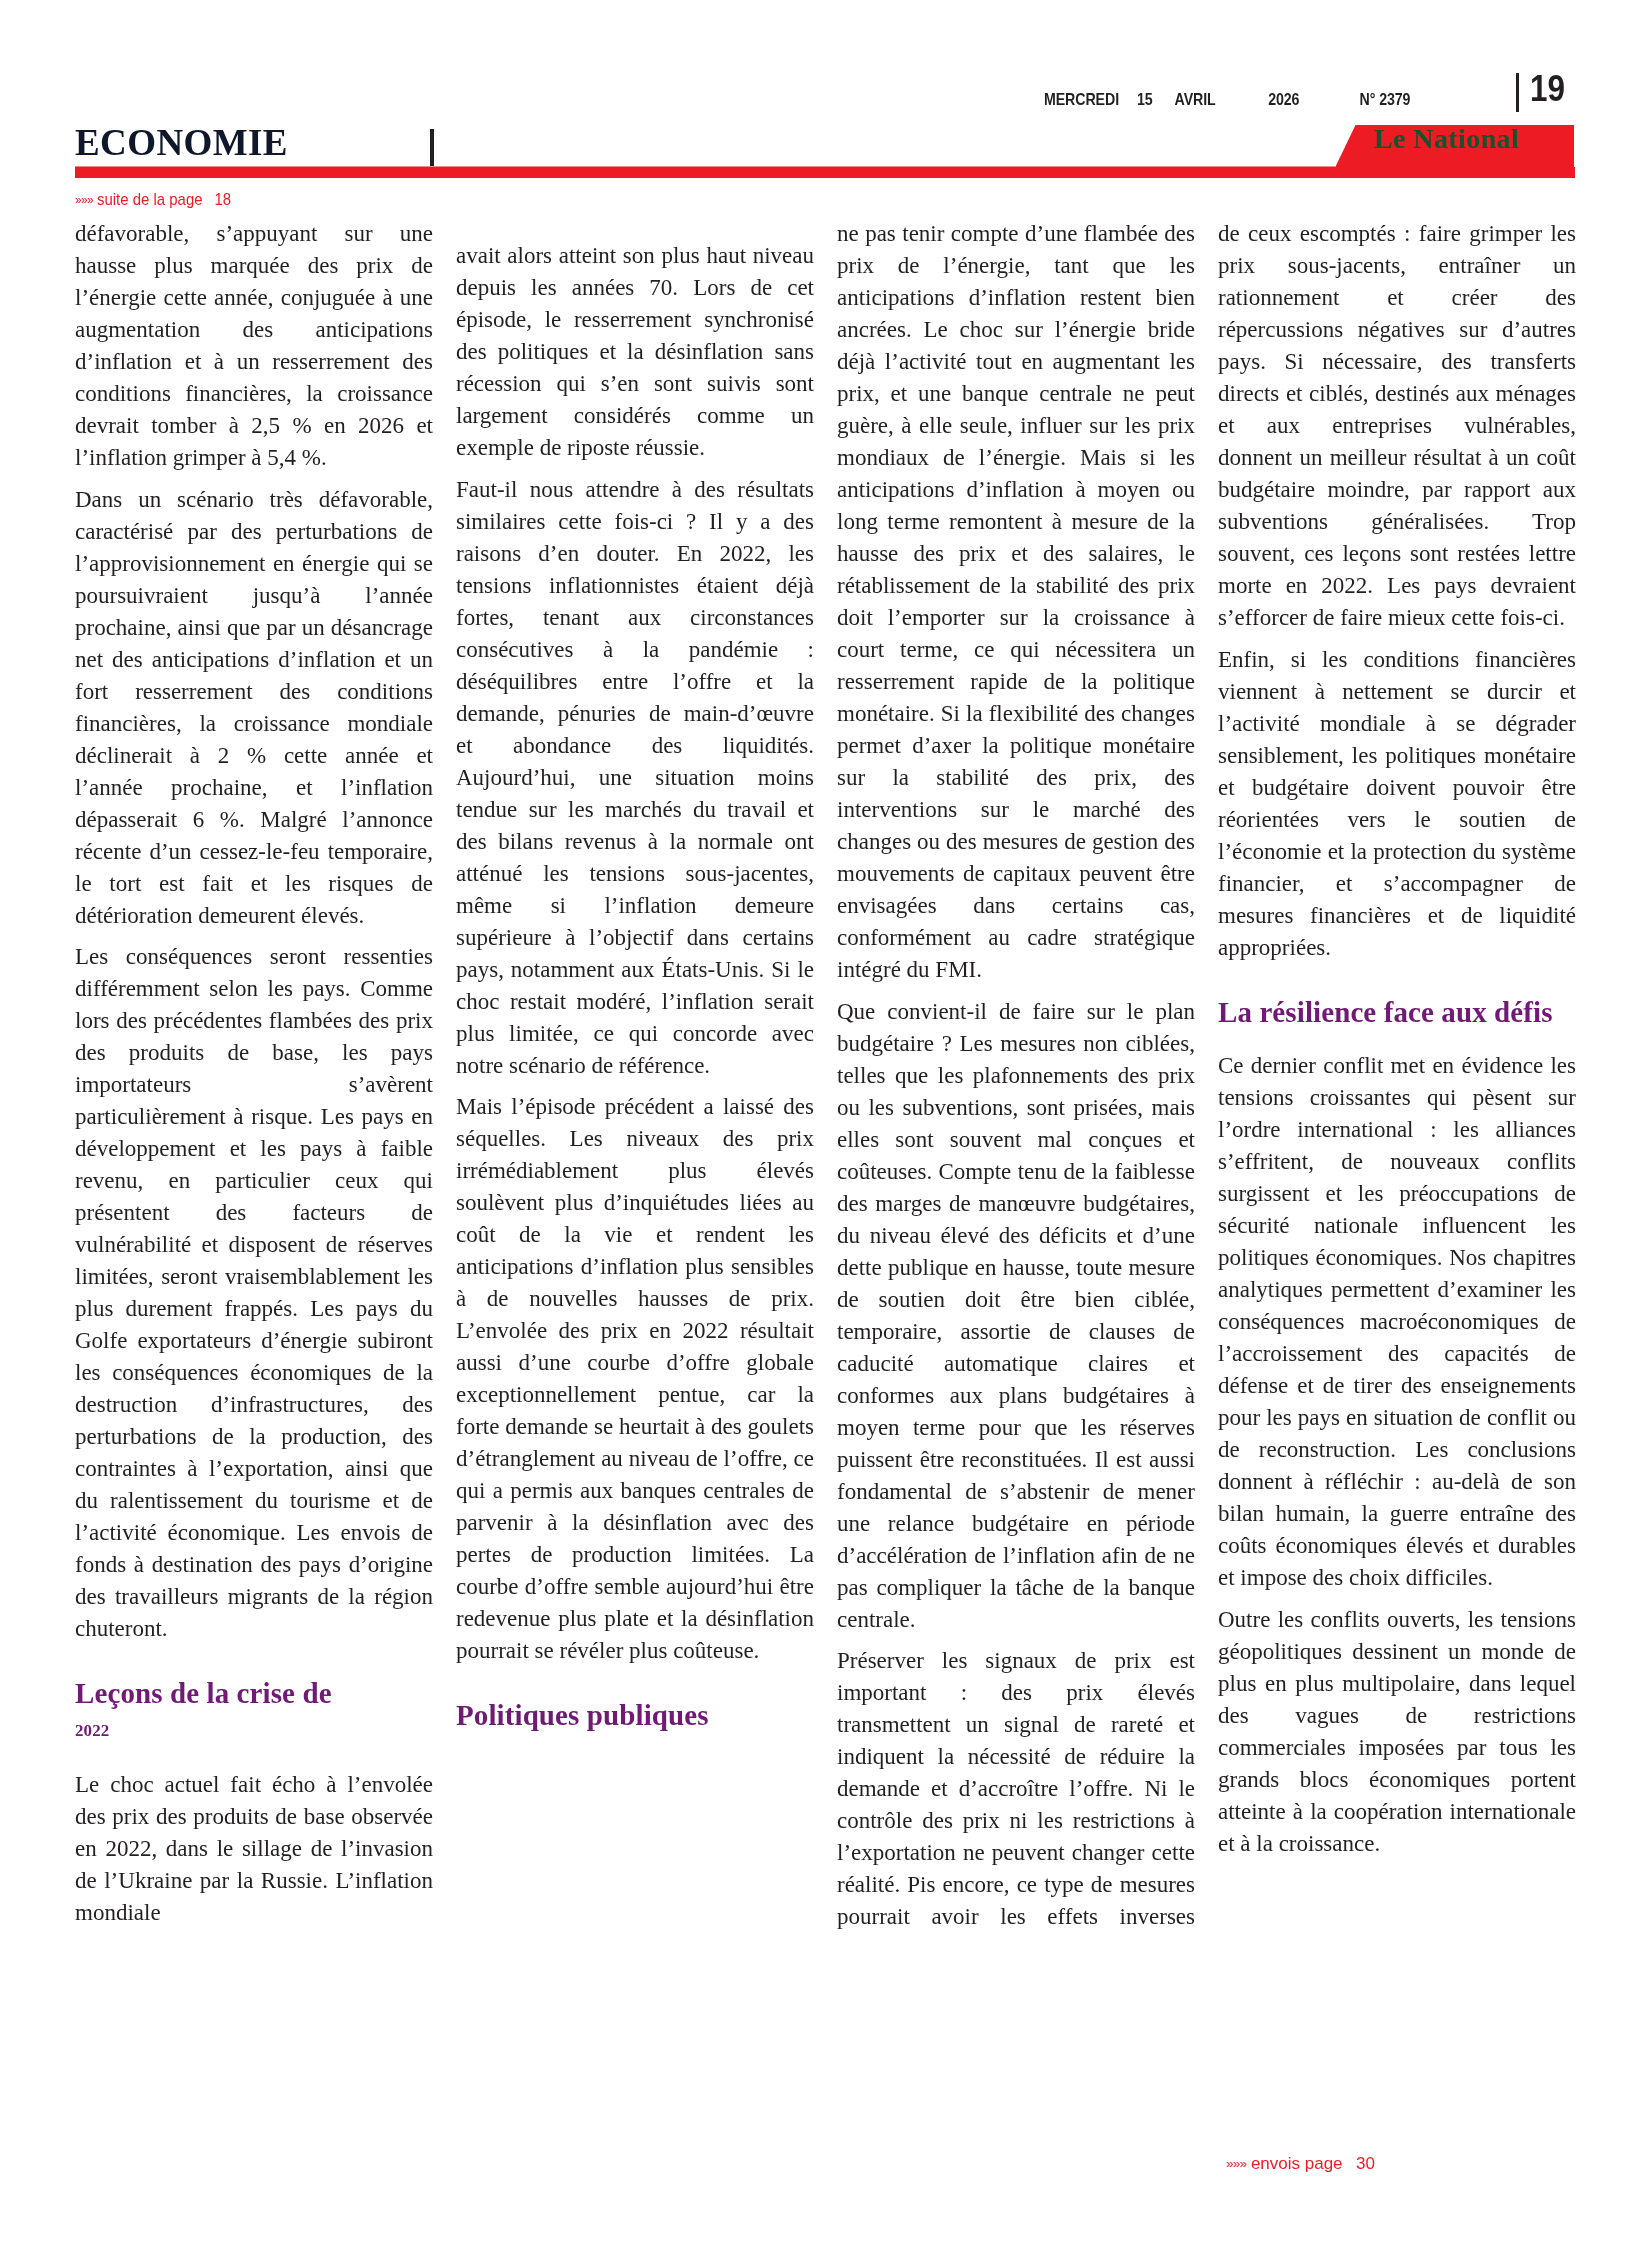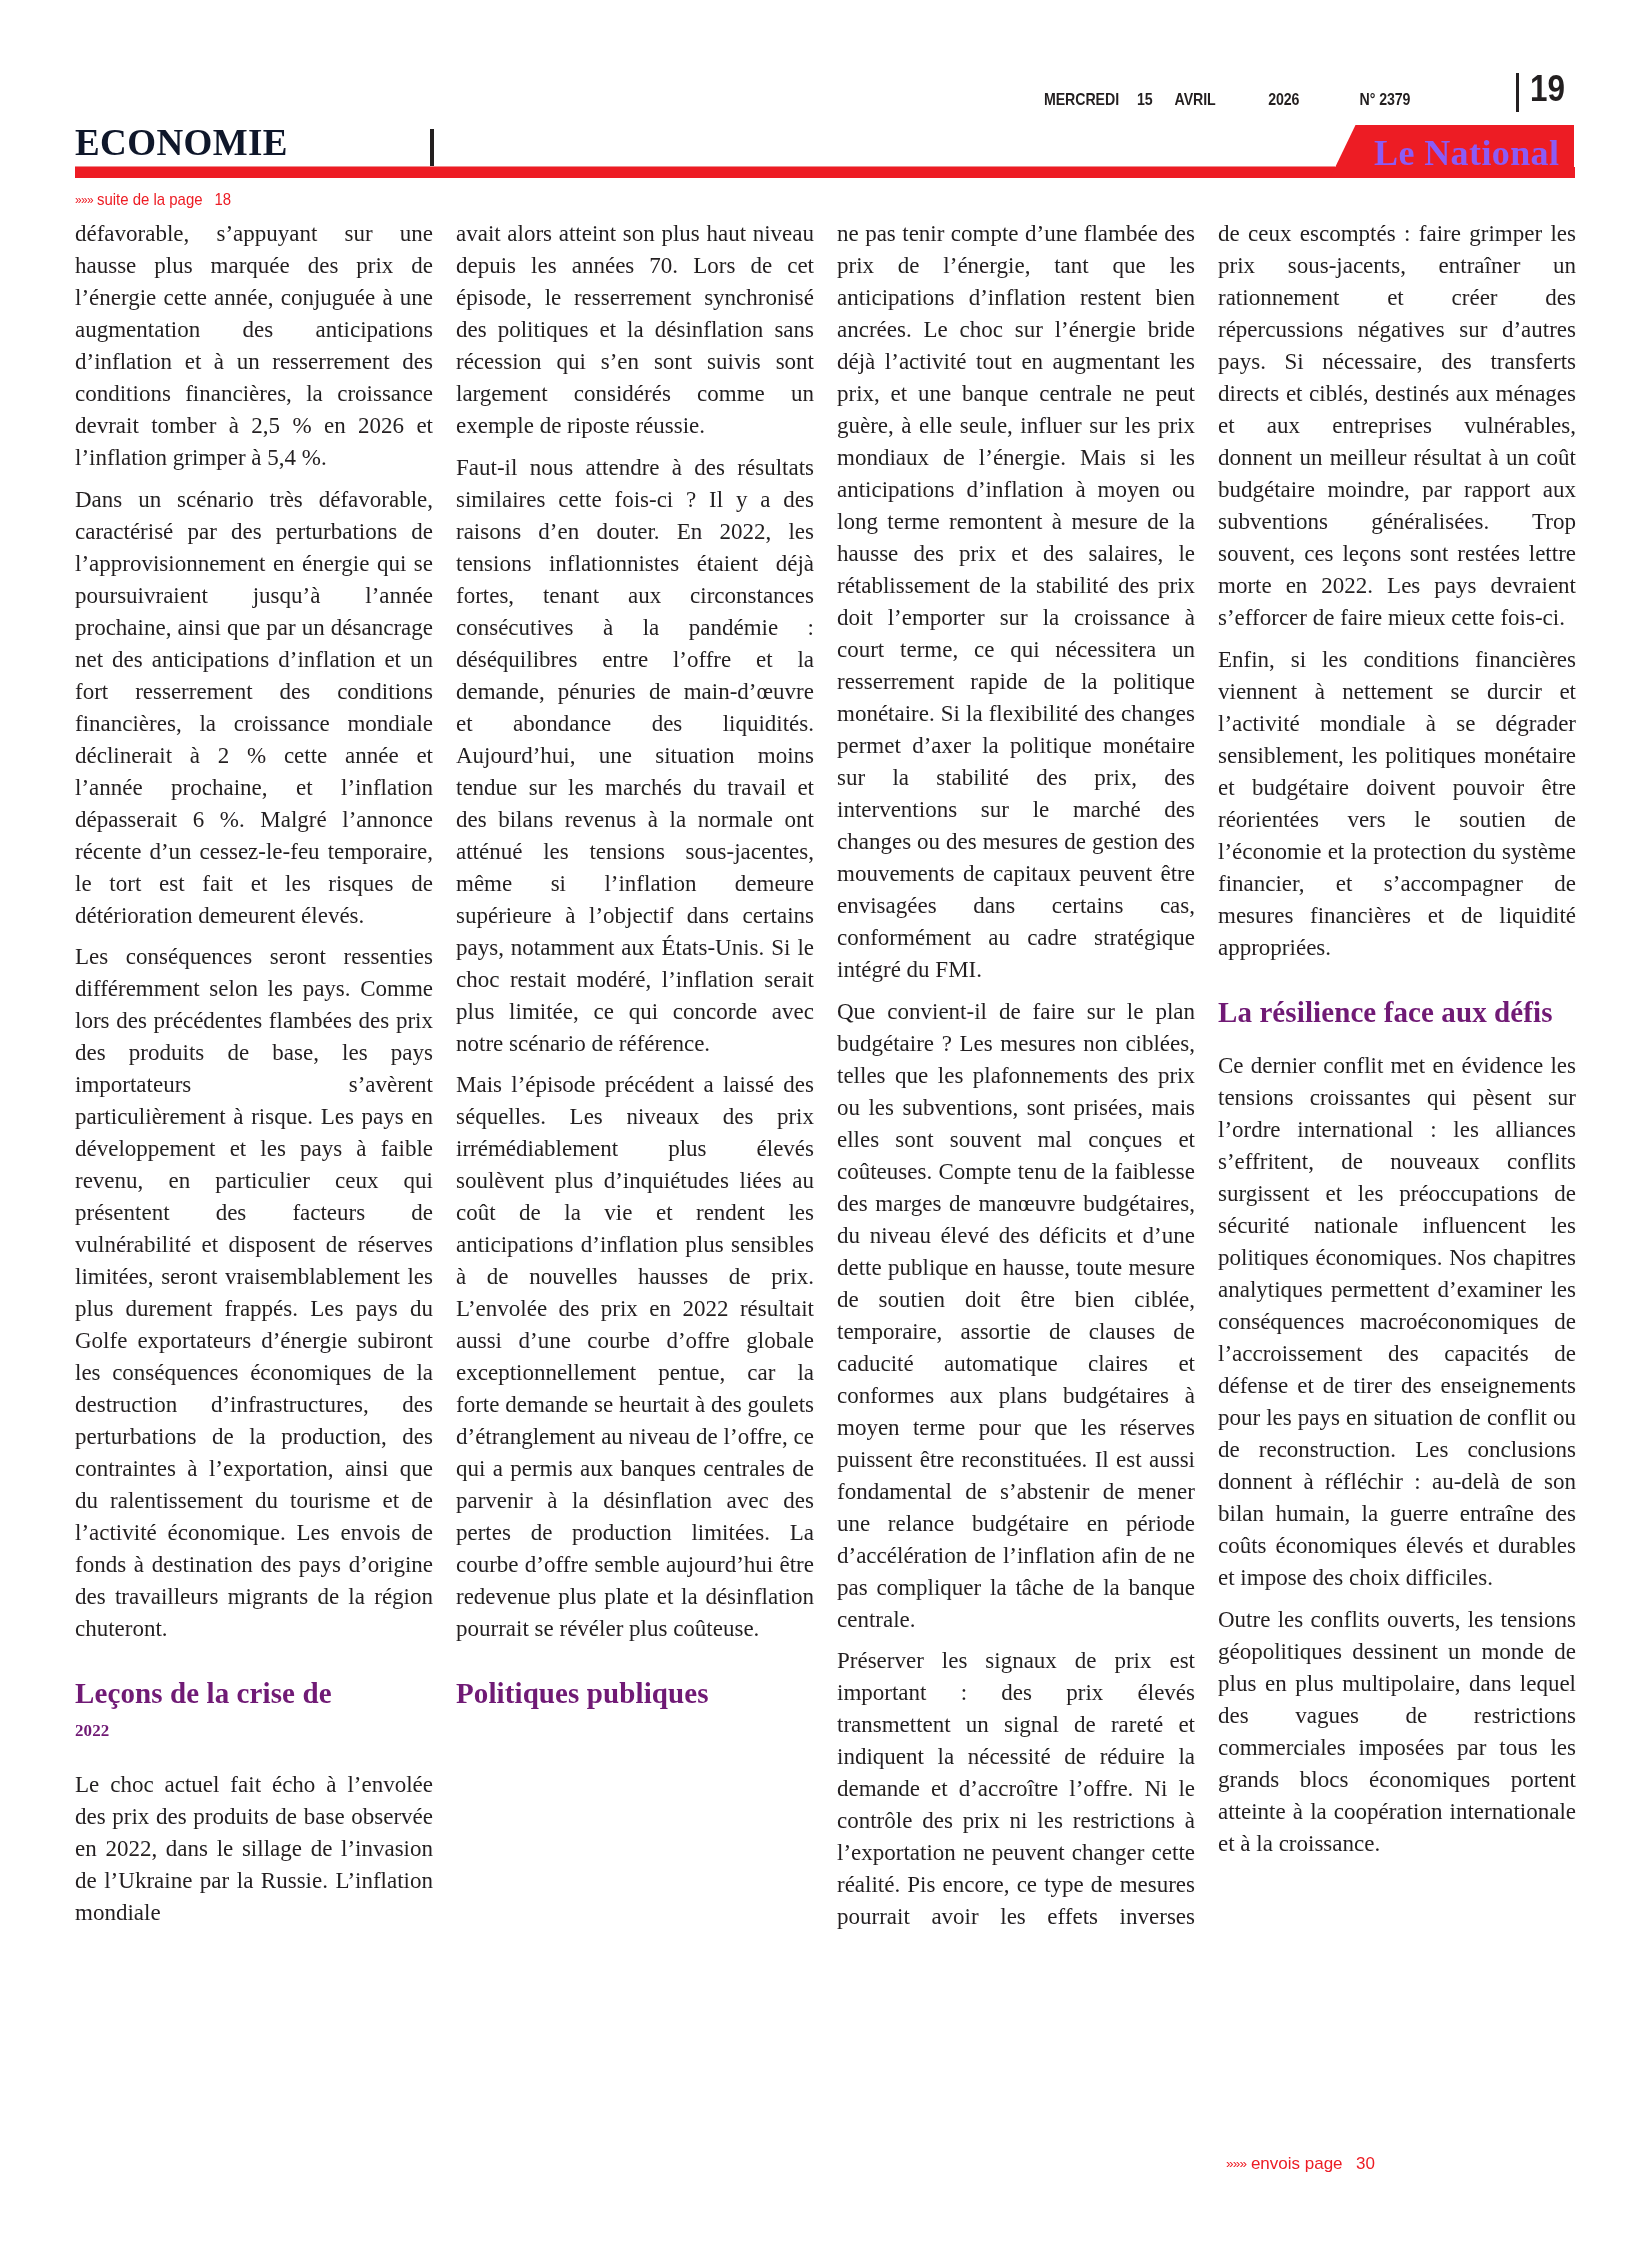--- a/index.html
+++ b/index.html
@@ -30,39 +30,39 @@
     font-weight: bold; font-size: 37px; letter-spacing: 0.4px; color: #0f172a; line-height: 45px;
   }
   .section-bar { position: absolute; left: 430px; top: 129px; width: 3.7px; height: 37px; background: #231f20; }
   .red-rule { position: absolute; left: 75px; top: 167px; width: 1500px; height: 11.2px; background: #ed1c24; }
   .red-rule-top { position: absolute; left: 75px; top: 166px; width: 1260px; height: 1.5px; background: #f08a8e; }
   .brand-tab {
     position: absolute; left: 1330px; top: 125px; width: 244px; height: 53px; background: #ed1c24;
     clip-path: polygon(25.5px 0, 244px 0, 244px 53px, 0 53px);
   }
   .brand-name {
-    position: absolute; left: 1374px; top: 132px; width: 187px; height: 42px; line-height: 42px;
-    font-family: "Liberation Serif", serif; font-weight: bold; font-size: 36px; color: #8b5cf6;
+    position: absolute; left: 1374px; top: 118px; width: 187px; height: 42px; line-height: 42px;
+    font-family: "Liberation Serif", serif; font-weight: bold; font-size: 28px; color: #14532d;
     letter-spacing: 0.4px; white-space: nowrap;
   }
 
   
   .jump { font-family: "Liberation Sans", sans-serif; color: #ed1c24; font-size: 17px; white-space: nowrap; }
   .jump-from { position: absolute; left: 75px; top: 190px; transform: scaleX(0.88); transform-origin: left center; }
   .jump-to { position: absolute; right: 75px; top: 2154px; }
   .jump .arrows { font-size: 13.5px; margin-right: 4.5px; vertical-align: 1.5px; letter-spacing: -0.7px; }
   .jump .pg { margin-left: 13.5px; }
 
   
   .col {
     position: absolute; top: 218px; width: 358px;
     font-family: "Liberation Serif", serif; font-size: 23px; line-height: 32px; color: #231f20;
   }
   .col-1 { left: 75px; }
-  .col-2 { left: 456px; }
+  .col-2 { left: 456px; margin-top: 22px; }
   .col-3 { left: 837px; }
   .col-4 { left: 1218px; }
   .col p {
     margin: 0 0 9.7px 0; text-align: justify; text-align-last: auto;
     hyphens: none; word-spacing: 0;
   }
   .col p.cont-end { text-align-last: justify; }
   .col h2 {
     font-family: "Liberation Serif", serif; font-weight: bold; font-size: 29px; line-height: 37px;
     margin: 30px 0 19.5px 0; color: #701a75; letter-spacing: 0.1px;

